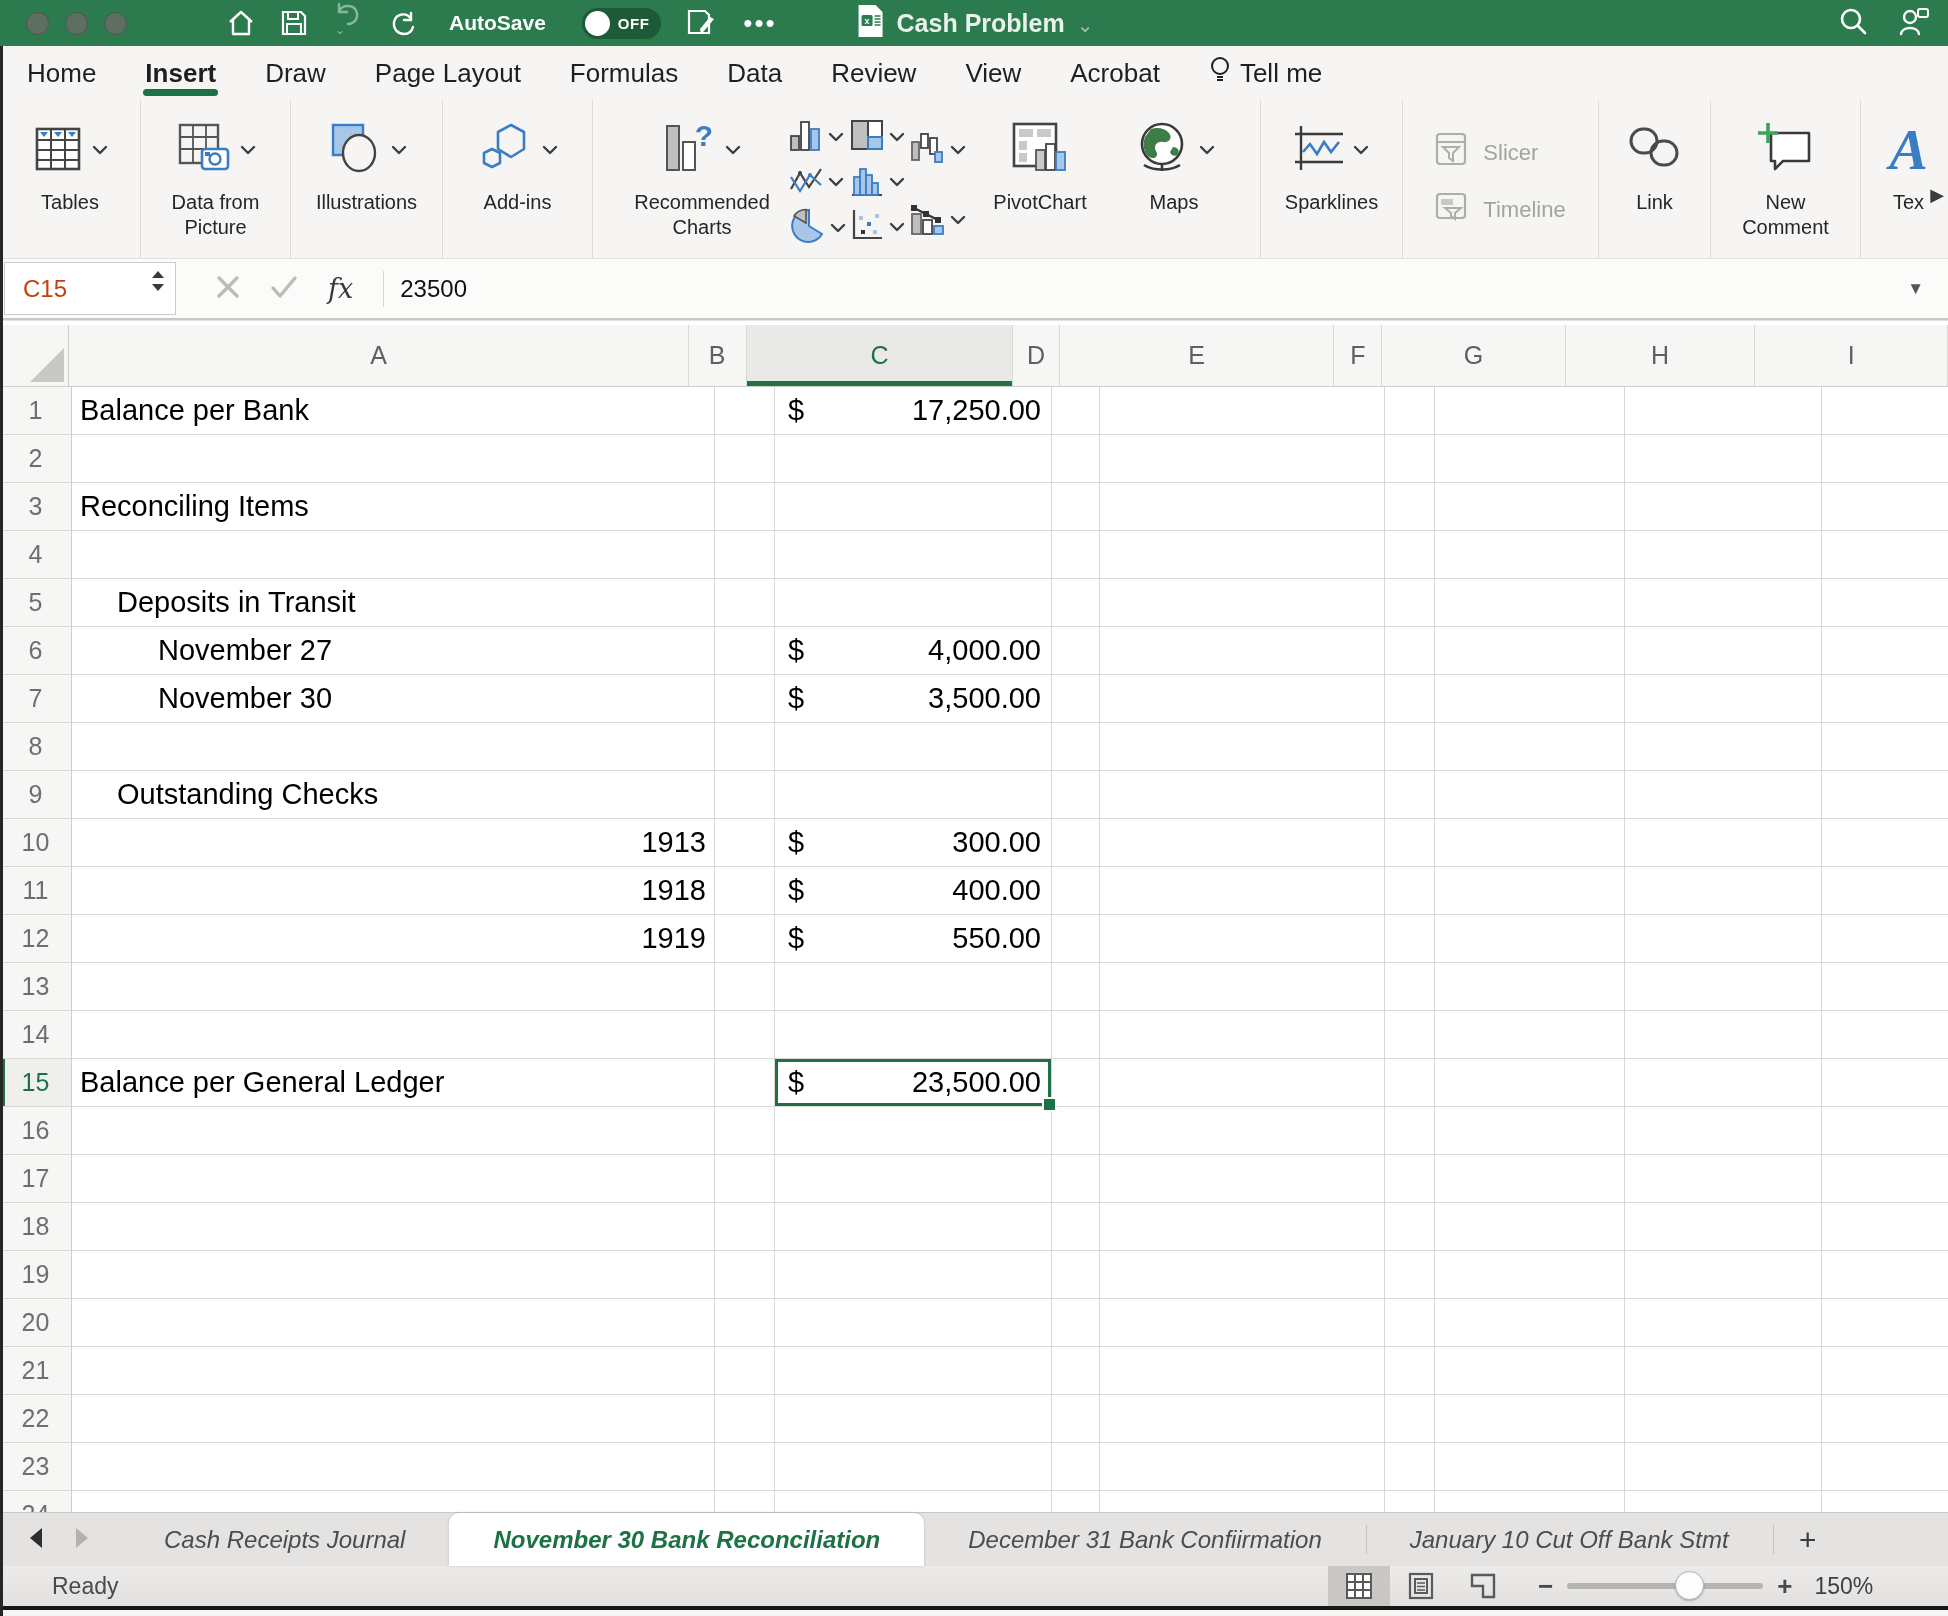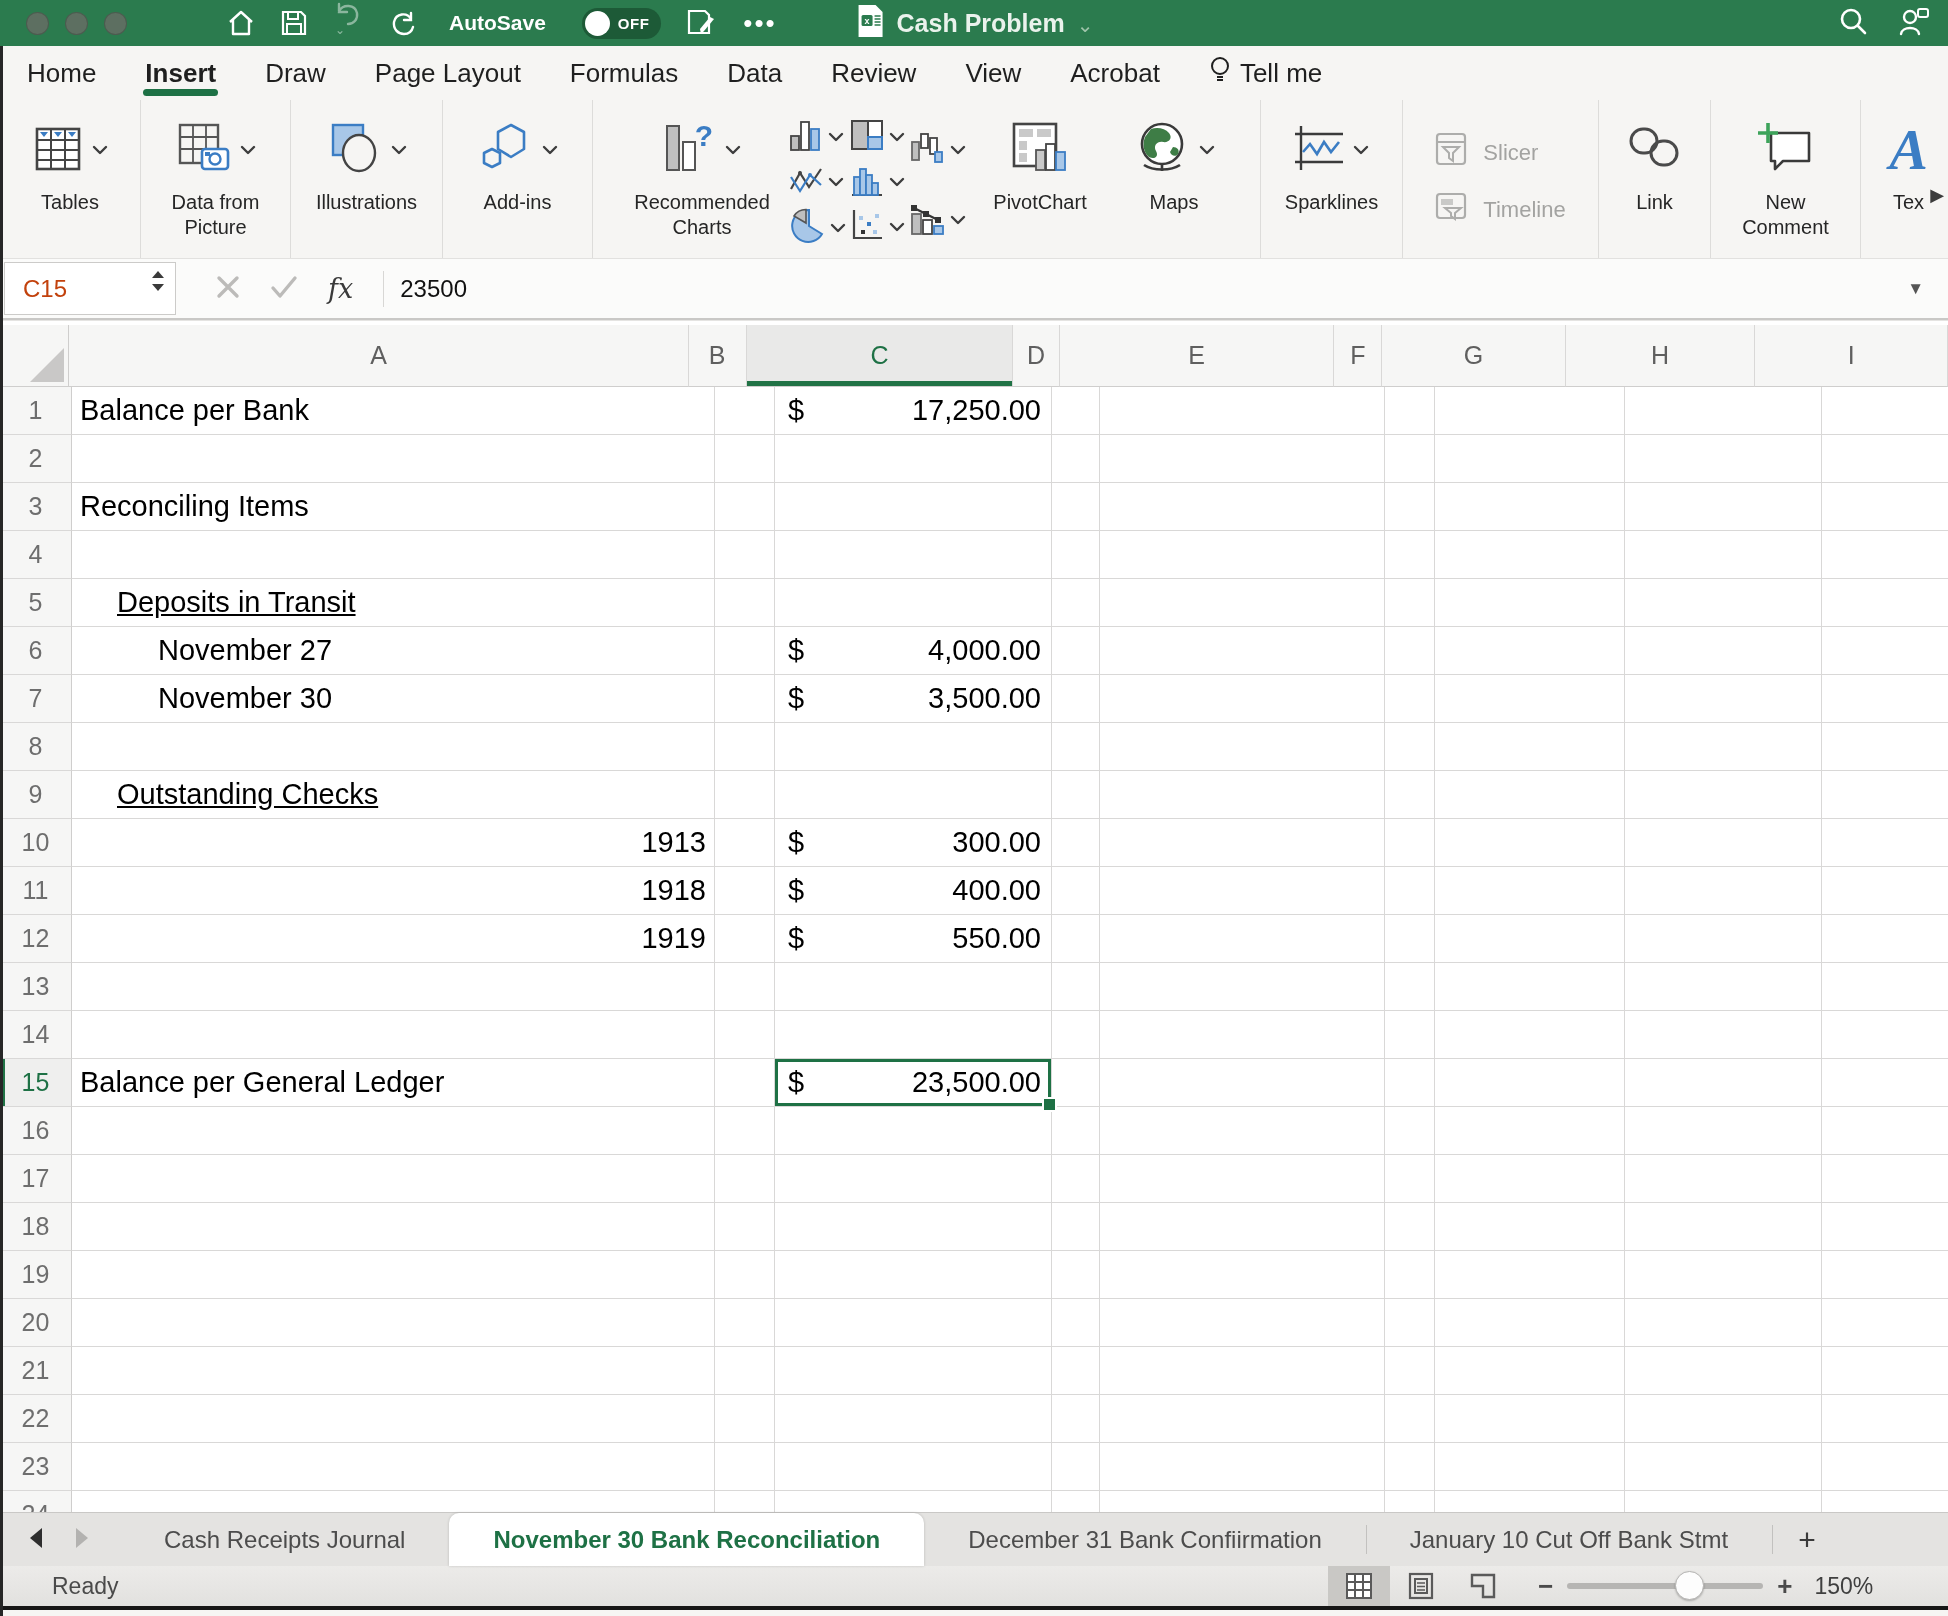--- a/index.html
+++ b/index.html
@@ -69,27 +69,27 @@
   .ch { border-right:1px solid #d9d8d7; border-bottom:1px solid #cfcecd; display:flex; align-items:center; justify-content:center; font-size:25px; color:#5f5f5f; background:#f6f6f5; }
   .ch.sel { background:#e9e9e8; color:#1e7145; box-shadow:inset 0 -5px 0 #217346; }
   .grow { display:flex; height:48px; }
   .rh { width:72px; border-right:1px solid #cfcecd; border-bottom:1px solid #d9d8d7; display:flex; align-items:center; justify-content:center; font-size:25px; color:#6e6e6e; background:#f6f6f5; flex:none; }
   .rh.sel { color:#1e7145; box-shadow:inset 5px 0 0 #217346; background:#efefee; }
   .gc { border-right:1px solid #d9d8d7; border-bottom:1px solid #d9d8d7; flex:none; display:flex; align-items:center; font-size:29px; color:#000; overflow:visible; white-space:nowrap; padding:0 8px; position:relative; }
   .gc.al-right { justify-content:flex-end; }
   .gc.cur { padding:0 10px 0 13px; }
   .gc.cur .d { flex:none; }
   .gc.cur .v { margin-left:auto; }
-  .gc.ind1 { padding-left:45px;text-decoration:underline; }
+  .gc.ind1 { padding-left:45px; }
   .gc.ind2 { padding-left:86px; }
   .gc.selcell { box-shadow:inset 0 0 0 3px #1e7145; z-index:5; }
   .gc.selcell::after { content:""; position:absolute; right:-6px; bottom:-6px; width:11px; height:11px; background:#1e7145; border:2px solid #fff; z-index:6; }
 
   
-  .tabbar { height:54px; background:#e4e3e1; border-top:1px solid #c9c8c6; display:flex; align-items:stretch; position:relative; }
+  .tabbar { height:54px; background:#e4e3e1; border-top:1px solid #c9c8c6; display:flex; align-items:stretch; position:relative;font-style:italic; }
   .tab-navs { display:flex; align-items:center; gap:30px; padding:0 28px 0 26px; }
   .sheet-tabs { display:flex; align-items:stretch; }
   .stab { display:flex; align-items:center; padding:0 44px; font-size:24px; color:#4c4c4c; position:relative; white-space:nowrap; }
   .stab + .stab::before { content:""; position:absolute; left:0; top:12px; bottom:12px; width:1px; background:#c2c1bf; }
   .stab.active { background:#fff; border-radius:10px 10px 0 0; color:#1e7145; font-weight:700; box-shadow:0 0 3px rgba(0,0,0,.18); z-index:2; }
   .stab.active::before, .stab.active + .stab::before { display:none; }
   .addtab { display:flex; align-items:center; padding:0 26px; font-size:30px; color:#3a3a3a; position:relative; }
   .addtab::before { content:""; position:absolute; left:0; top:12px; bottom:12px; width:1px; background:#c2c1bf; }
 
   

